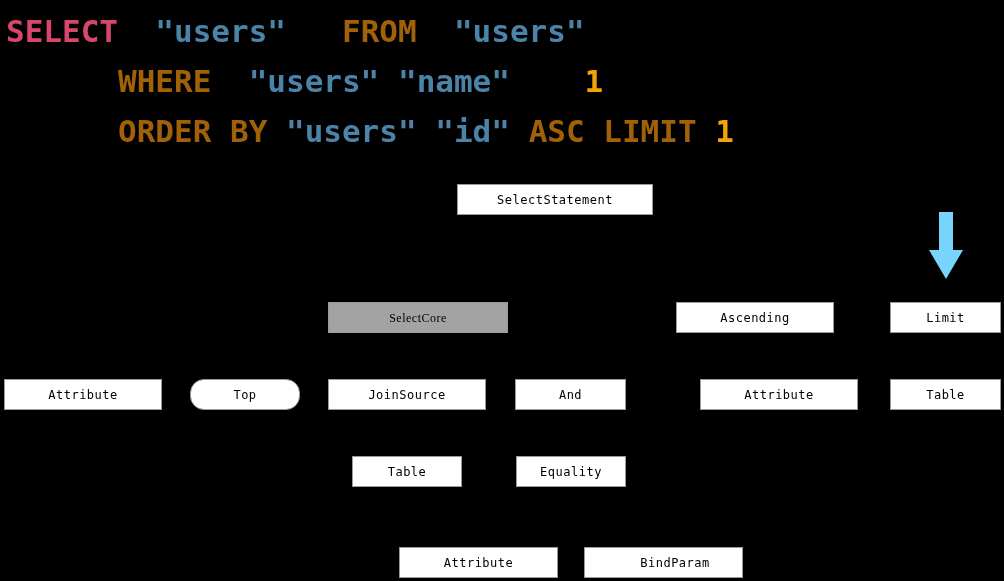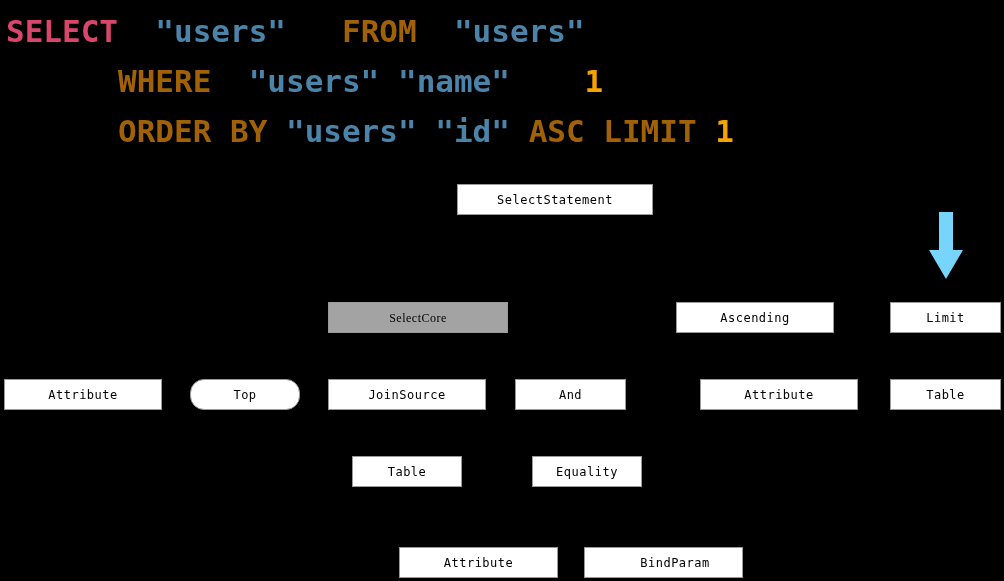--- a/index.html
+++ b/index.html
@@ -88,20 +88,20 @@
     <div class="node" style="left: 328px; top: 302px; width: 180px; background: #a3a3a3; color: rgb(0, 0, 0); border-color: rgb(154, 154, 154); font-family: Liberation Serif, serif;">SelectCore</div>
     <div class="node" style="left: 676px; top: 302px; width: 158px; background: rgb(255, 255, 255); color: rgb(0, 0, 0); border-color: rgb(154, 154, 154);">Ascending</div>
     <div class="node" style="left: 890px; top: 302px; width: 111px; background: rgb(255, 255, 255); color: rgb(0, 0, 0); border-color: rgb(154, 154, 154);">Limit</div>
     <div class="node" style="left: 4px; top: 379px; width: 158px; background: rgb(255, 255, 255); color: rgb(0, 0, 0); border-color: rgb(154, 154, 154);">Attribute</div>
     <div class="node" style="left: 190px; top: 379px; width: 110px; background: rgb(255, 255, 255); color: rgb(0, 0, 0); border-color: rgb(154, 154, 154); border-radius: 14px;">Top</div>
     <div class="node" style="left: 328px; top: 379px; width: 158px; background: rgb(255, 255, 255); color: rgb(0, 0, 0); border-color: rgb(154, 154, 154);">JoinSource</div>
     <div class="node" style="left: 515px; top: 379px; width: 111px; background: rgb(255, 255, 255); color: rgb(0, 0, 0); border-color: rgb(154, 154, 154);">And</div>
     <div class="node" style="left: 700px; top: 379px; width: 158px; background: rgb(255, 255, 255); color: rgb(0, 0, 0); border-color: rgb(154, 154, 154);">Attribute</div>
     <div class="node" style="left: 890px; top: 379px; width: 111px; background: rgb(255, 255, 255); color: rgb(0, 0, 0); border-color: rgb(154, 154, 154);">Table</div>
     <div class="node" style="left: 352px; top: 456px; width: 110px; background: rgb(255, 255, 255); color: rgb(0, 0, 0); border-color: rgb(154, 154, 154);">Table</div>
-    <div class="node" style="left: 532px; top: 456px; width: 110px; background: rgb(255, 255, 255); color: rgb(0, 0, 0); border-color: rgb(154, 154, 154);">Equality</div>
+    <div class="node" style="left: 516px; top: 456px; width: 110px; background: rgb(255, 255, 255); color: rgb(0, 0, 0); border-color: rgb(154, 154, 154);">Equality</div>
     <div class="node" style="left: 399px; top: 547px; width: 159px; background: rgb(255, 255, 255); color: rgb(0, 0, 0); border-color: rgb(154, 154, 154);">Attribute</div>
     <div class="node" style="left: 584px; top: 547px; width: 159px; background: rgb(255, 255, 255); color: rgb(0, 0, 0); border-color: rgb(154, 154, 154); padding-left: 23px;">BindParam</div>
   </div>
 
 <svg id="pointer-arrow" viewBox="0 0 34 67" preserveAspectRatio="none">
   <polygon id="arrow-shape" points="10,0 24,0 24,38 34,38 17,67 0,38 10,38" fill="#77d4fb"></polygon>
 </svg>
 
 </body></html>

